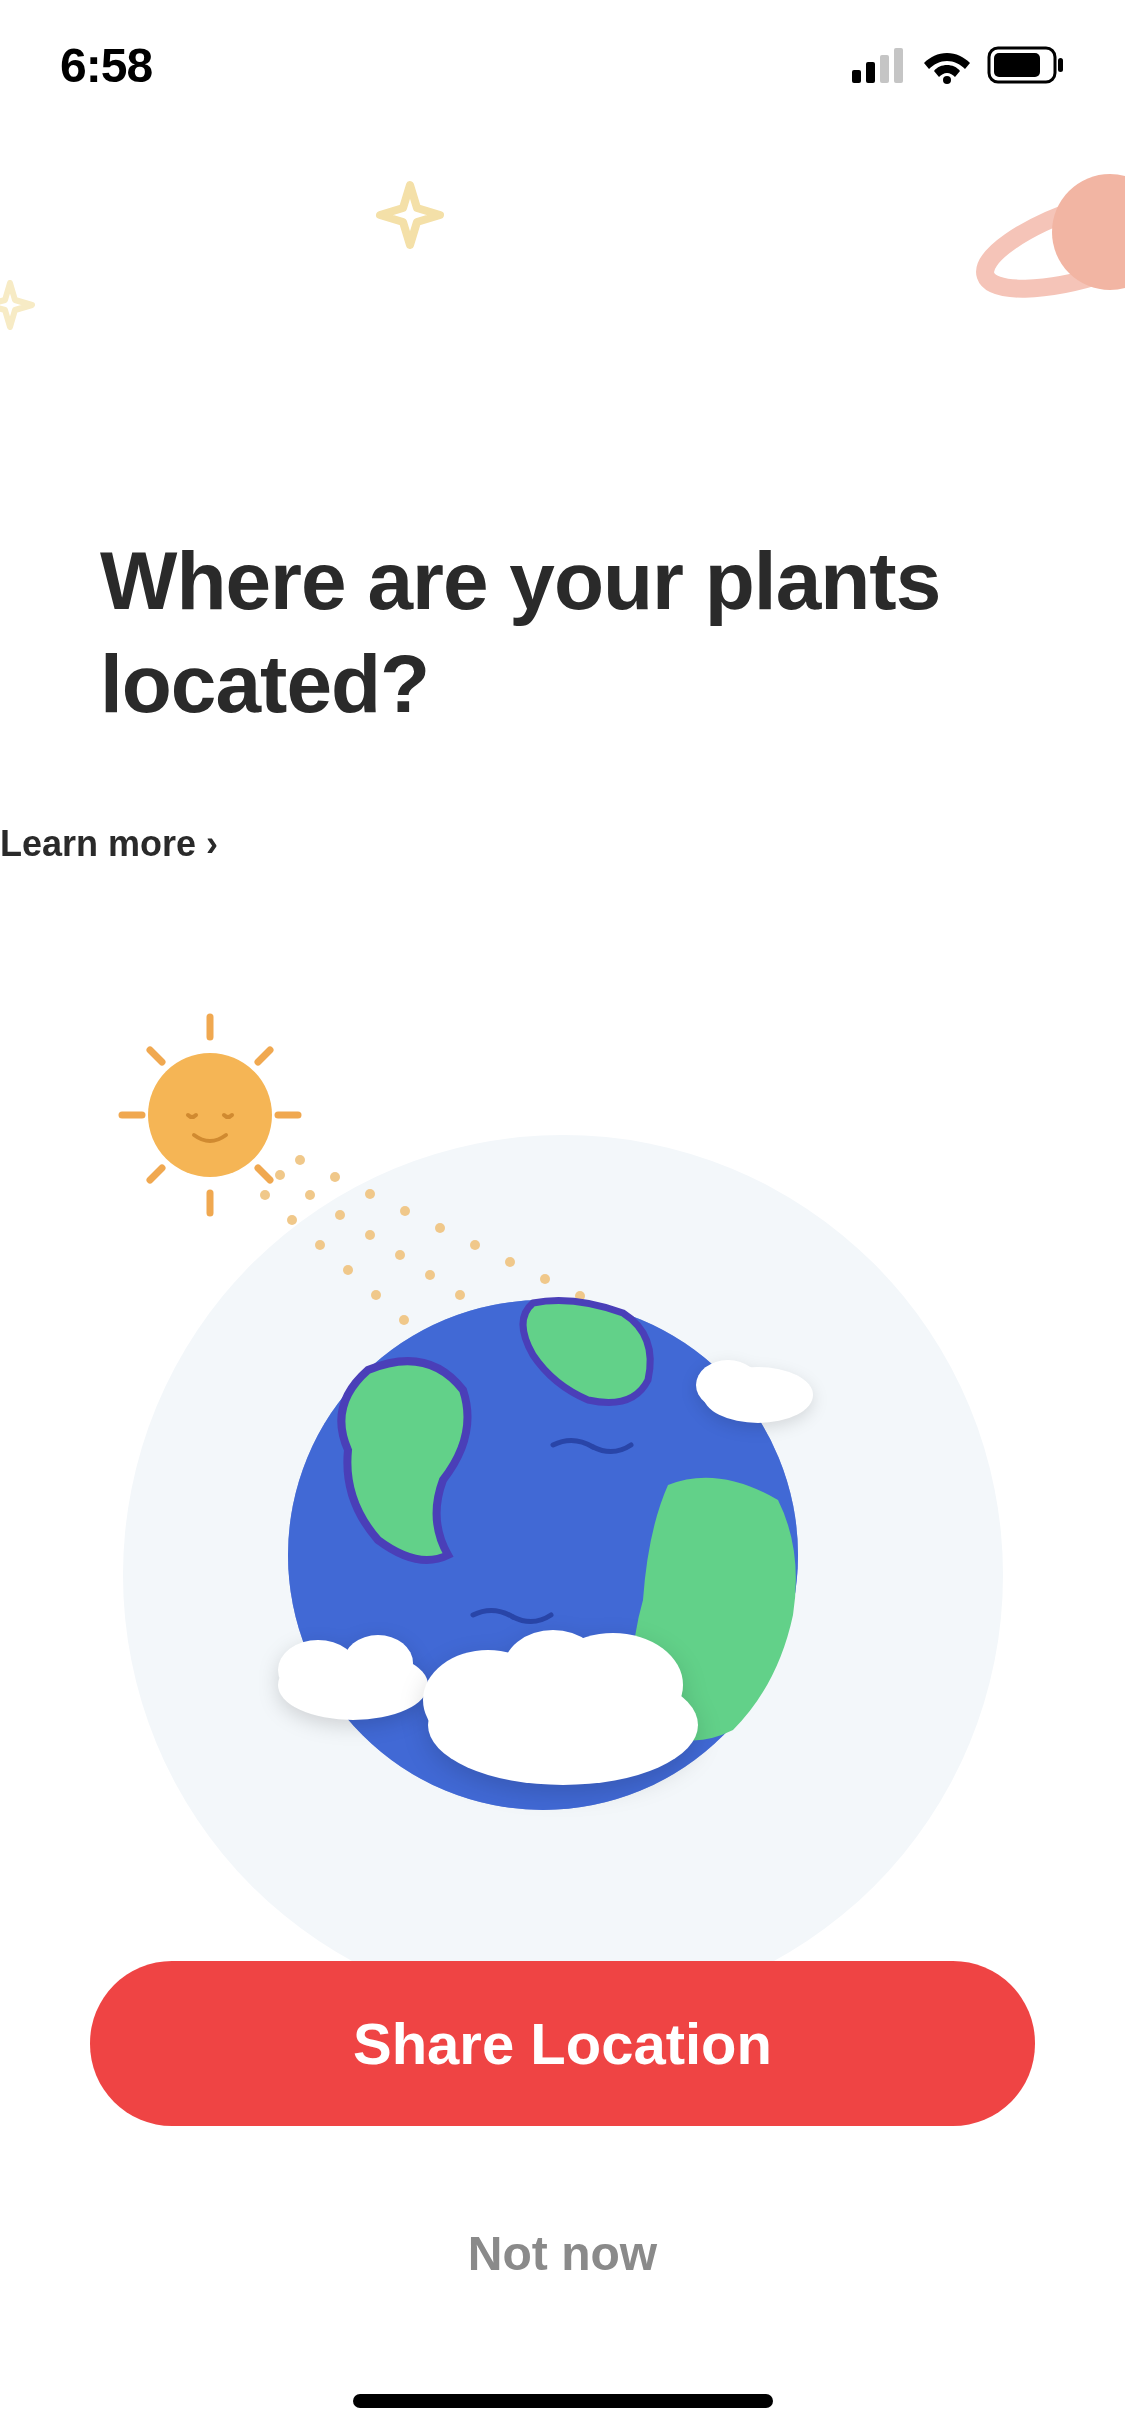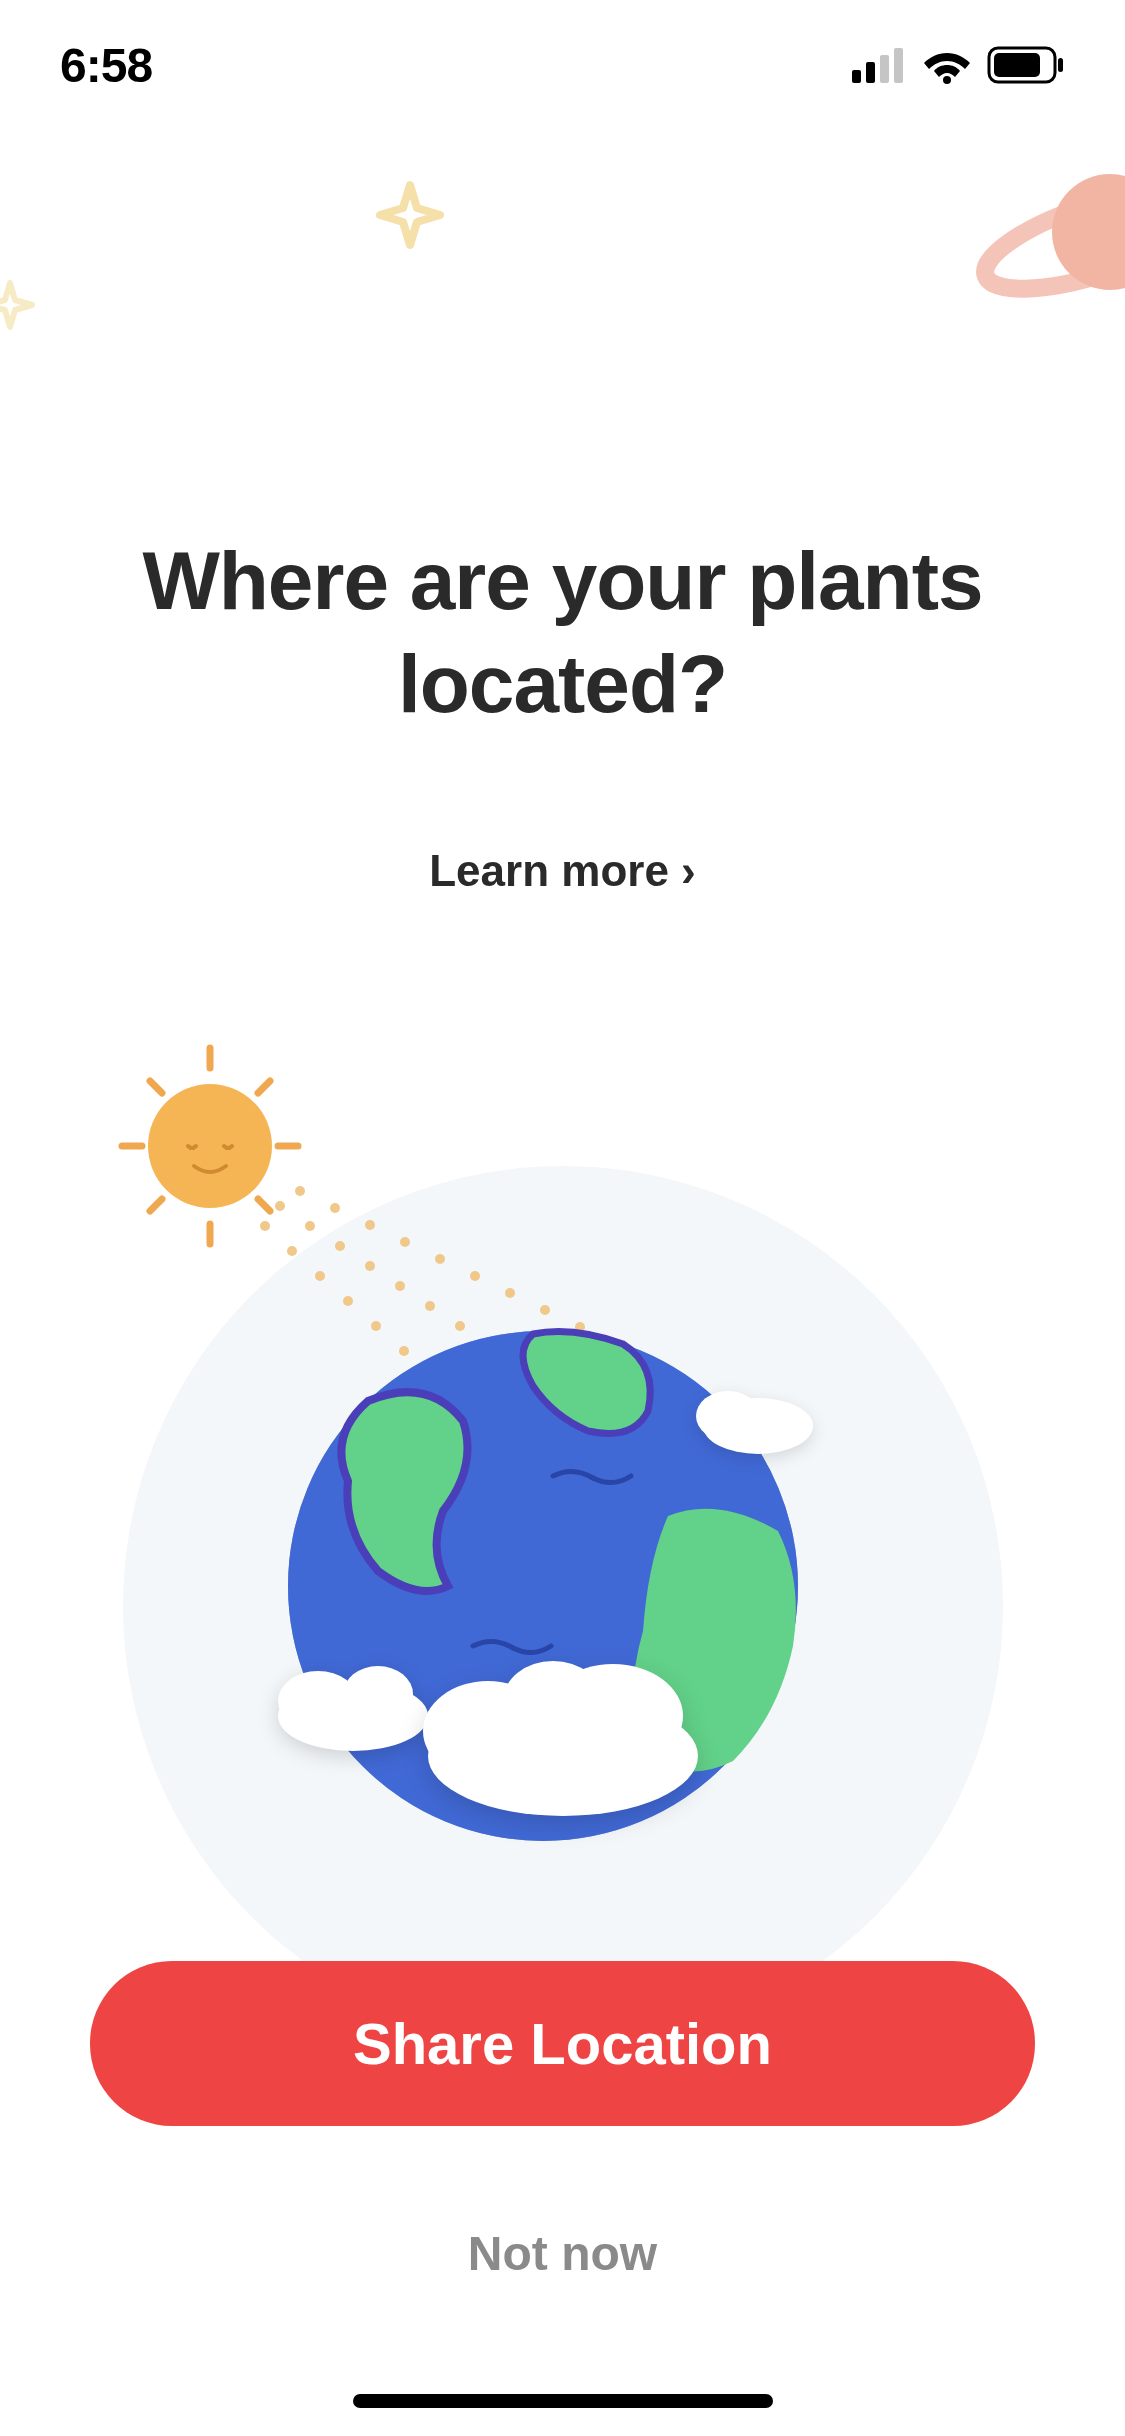--- a/index.html
+++ b/index.html
@@ -66,21 +66,20 @@
       position: absolute;
       top: 170px;
       right: -60px;
       width: 220px;
       height: 160px;
     }
     
     
     .content {
       padding-top: 530px;
-      text-align: center;
       position: relative;
     }
     
     .title {
       font-size: 82px;
       font-weight: 700;
       color: #2a2a2a;
       line-height: 1.25;
       padding: 0 100px;
       letter-spacing: -1px;
@@ -89,24 +88,24 @@
     .subtitle {
       font-size: 50px;
       color: #5a5a5a;
       line-height: 1.5;
       padding: 0 120px;
       margin-top: 220px;
       font-weight: 400;
     }
     
     .learn-more {
-      font-size: 44px;
+      font-size: 36px;
       font-weight: 700;
       color: #2a2a2a;
-      margin-top: 111px;
+      margin-top: 88px;
       cursor: pointer;
     }
     
     
     .illustration {
       position: relative;
       margin-top: 130px;
       height: 950px;
     }
     

